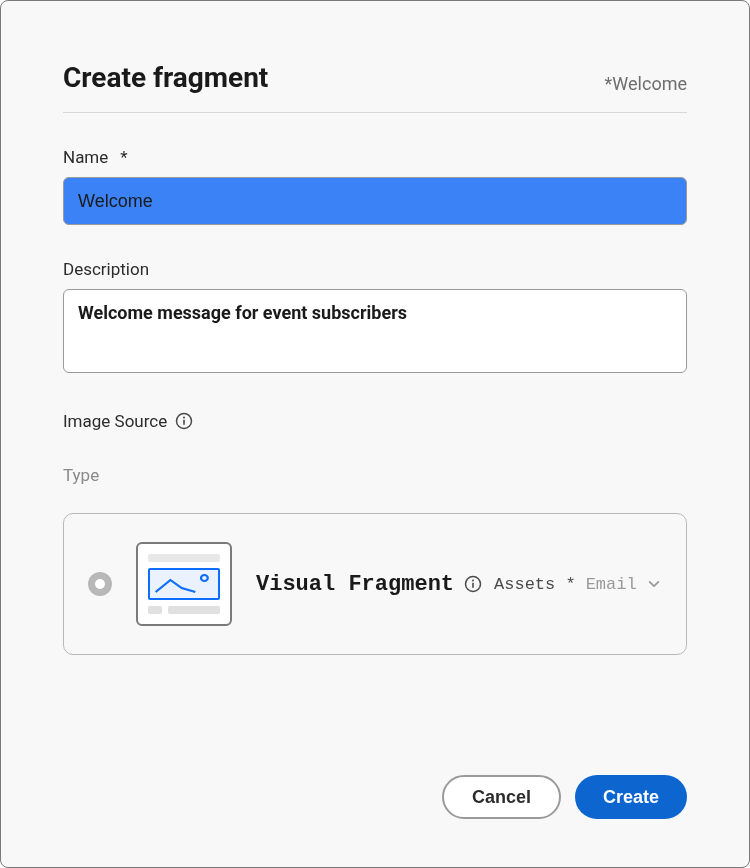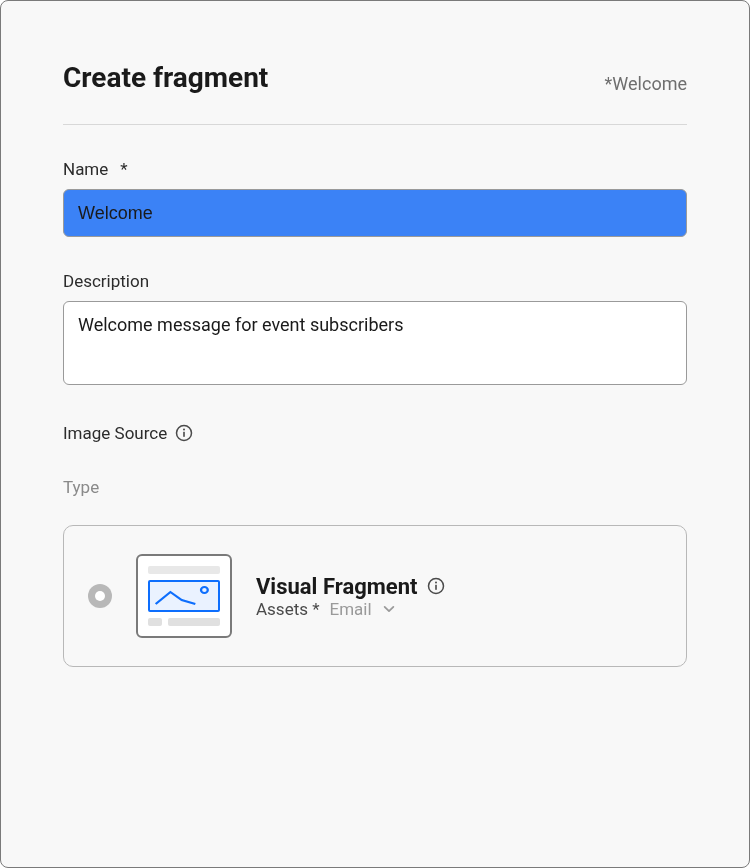--- a/index.html
+++ b/index.html
@@ -17,21 +17,21 @@
     background: #f8f8f8;
     border: 1px solid #7a7a7a;
     border-radius: 8px;
     padding: 60px 62px 40px 62px;
     position: relative;
   }
   .header-row {
     display: flex;
     justify-content: space-between;
     align-items: flex-end;
-    padding-bottom: 30px;
+    padding-bottom: 18px;
     border-bottom: 1px solid #d8d8d8;
   }
   .title {
     font-size: 28px;
     font-weight: 700;
     color: #1a1a1a;
   }
   .required-note {
     font-size: 18px;
     color: #6e6e6e;
@@ -66,20 +66,21 @@
     height: 84px;
     border: 1px solid #9a9a9a;
     border-radius: 6px;
     background: #fff;
     font-size: 18px;
     padding: 12px 14px;
     color: #1a1a1a;
     resize: none;
     outline: none;
     font-family: inherit;
+    font-weight: bold;
   }
   .info-icon {
     display: inline-flex;
     align-items: center;
     justify-content: center;
     width: 18px;
     height: 18px;
   }
   .select {
     width: 272px;
@@ -162,21 +163,23 @@
   }
   .thumb-bottom div {
     height: 8px;
     background: #e0e0e0;
     border-radius: 2px;
   }
   .thumb-bottom div:first-child { width: 14px; }
   .thumb-bottom div:last-child { flex: 1; }
   .type-info {
     display: flex;
-    flex-direction: column;
+    flex-direction: row;
+    gap: 12px;
+    font-family: Liberation Mono, monospace;
   }
   .type-title-row {
     display: flex;
     align-items: center;
     gap: 10px;
   }
   .type-title {
     font-size: 22px;
     font-weight: 700;
     color: #1a1a1a;
@@ -298,14 +301,18 @@
               <svg width="14" height="14" viewBox="0 0 16 16">
                   <path d="M3 5.5 L8 10.5 L13 5.5" stroke="#9a9a9a" stroke-width="2" fill="none" stroke-linecap="round" stroke-linejoin="round"></path>
                 </svg>
             </span>
           </span>
         </div>
       </div>
     </div>
   </div>
 
+  <div class="footer">
+    <button class="btn btn-cancel">Cancel</button>
+    <button class="btn btn-primary">Create</button>
+  </div>
 
 </div>
 
 </body></html>

